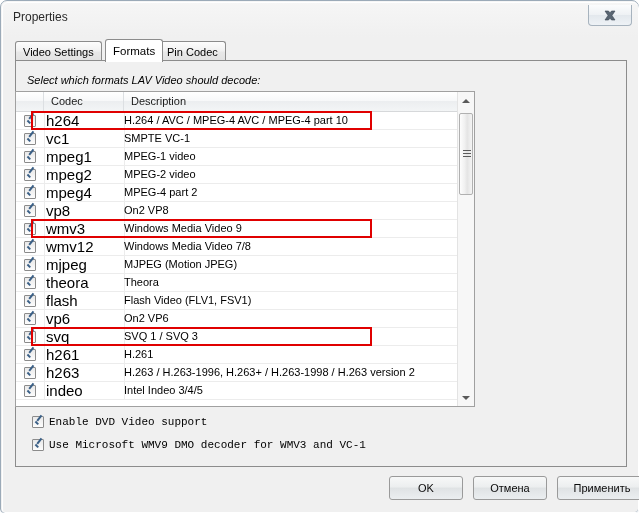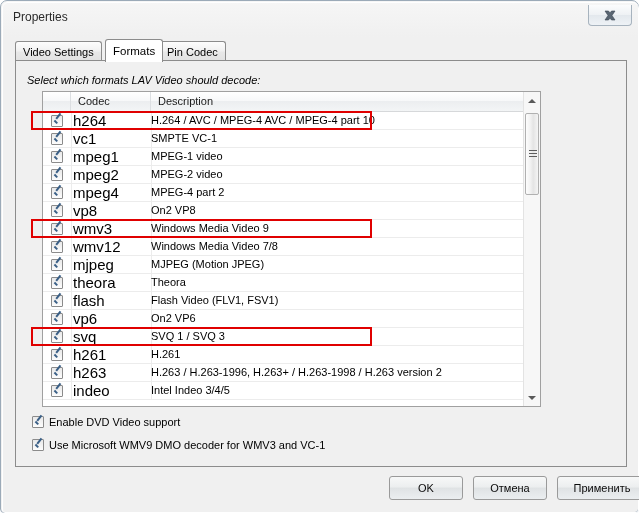--- a/index.html
+++ b/index.html
@@ -116,22 +116,22 @@
     left: 26px; top: 73px;
     font-size: 11px;
     color: #000;
     white-space: nowrap;
     font-style: italic;
   }
 
   
   #listview {
     position: absolute;
-    left: 41px; top: 90px;
-    width: 499px; height: 316px;
+    left: 14px; top: 90px;
+    width: 460px; height: 316px;
     box-sizing: border-box;
     border: 1px solid #a0a0a0;
     background: #ffffff;
     overflow: hidden;
     padding-left: 8px;
   }
   #list-header {
     position: absolute;
     left: 0; top: 0;
     width: 100%; height: 20px;
@@ -279,20 +279,21 @@
     left: 31px;
     height: 16px;
     display: flex;
     align-items: center;
   }
   .opt-row .opt-label {
     margin-left: 5px;
     font-size: 11px;
     color: #000;
     white-space: nowrap;
+    font-family: Liberation Mono, monospace;
   }
   #opt-dvd { top: 413px; }
   #opt-wmv9 { top: 436px; }
 
   
   .dlg-btn {
     position: absolute;
     top: 475px;
     height: 24px;
     box-sizing: border-box;

